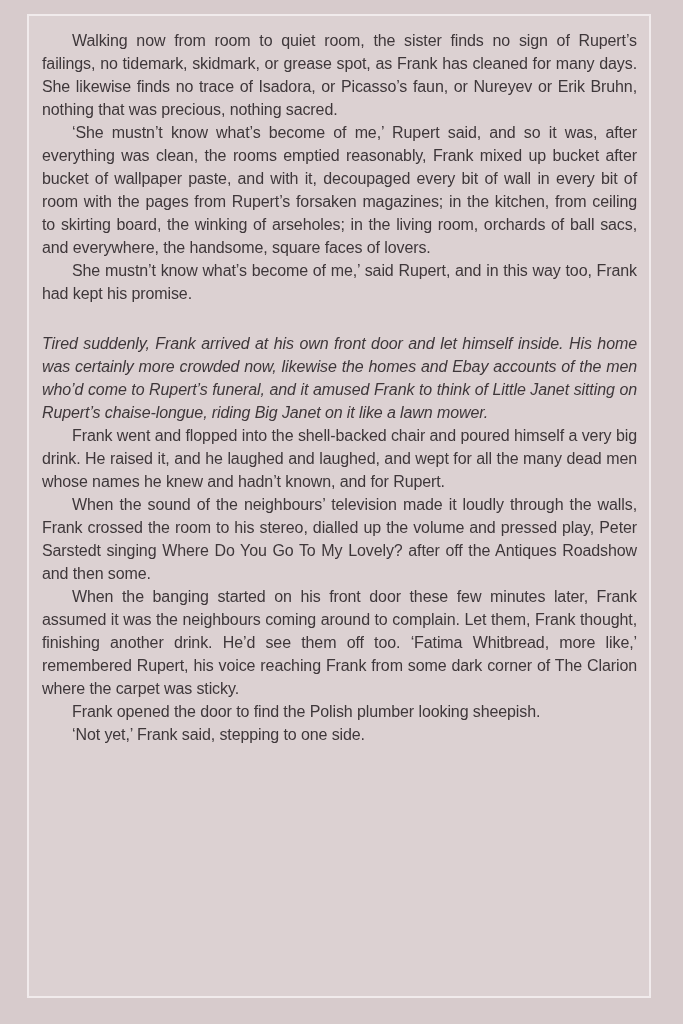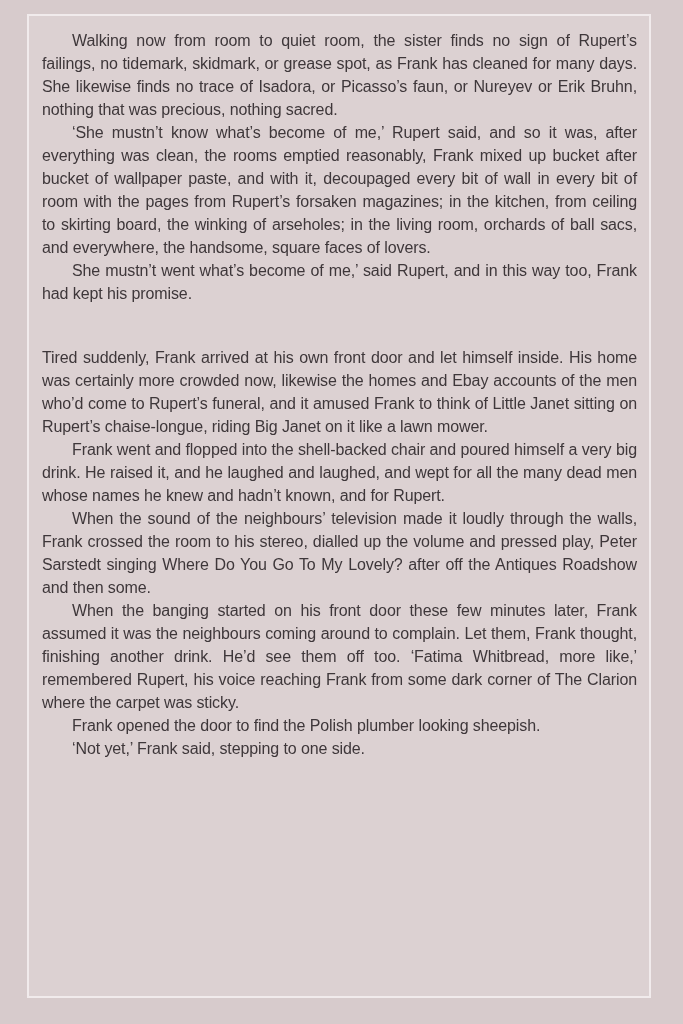--- a/index.html
+++ b/index.html
@@ -33,34 +33,35 @@
     letter-spacing: -0.1px;
     text-align: justify;
   }
   .page-text p {
     margin: 0;
   }
   .page-text p.indent {
     text-indent: 30px;
   }
   .page-text p.section-break {
-    margin-top: 41px;
+    margin-top: 27px;
+    font-style: italic;
   }
   .page-text span.italic {
   }
 </style>
 </head>
 <body>
 
 <div class="canvas">
   <div class="page-frame">
     <div class="page-text">
         <p class="indent"><span>Walking now from room to quiet room, the sister finds no sign of Rupert’s failings, no tidemark, skidmark, or grease spot, as Frank has cleaned for many days.  She likewise finds no trace of Isadora, or Picasso’s faun, or Nureyev or Erik Bruhn, nothing that was precious, nothing sacred.</span></p>
         <p class="indent"><span>‘She mustn’t know what’s become of me,’ Rupert said, and so it was, after everything was clean, the rooms emptied reasonably, Frank mixed up bucket after bucket of wallpaper paste, and with it, decoupaged every bit of wall in every bit of room with the pages from Rupert’s forsaken magazines; in the kitchen, from ceiling to skirting board, the winking of arseholes; in the living room, orchards of ball sacs, and everywhere, the handsome, square faces of lovers.</span></p>
-        <p class="indent"><span>She mustn’t went what’s become of me,’ said Rupert, and in this way too, Frank had kept his promise.</span></p>
+        <p class="indent"><span>She mustn’t know what’s become of me,’ said Rupert, and in this way too, Frank had kept his promise.</span></p>
         <p class=" section-break"><span>Tired suddenly, Frank arrived at his own front door and let himself inside. His home was certainly more crowded now, likewise the homes and Ebay accounts of the men who’d come to Rupert’s funeral, and it amused Frank to think of Little Janet sitting on Rupert’s chaise-longue, riding Big Janet on it like a lawn mower.</span></p>
         <p class="indent"><span>Frank went and flopped into the shell-backed chair and poured himself a very big drink. He raised it, and he laughed and laughed, and wept for all the many dead men whose names he knew and hadn’t known, and for Rupert.</span></p>
         <p class="indent"><span>When the sound of the neighbours’ television made it loudly through the walls, Frank crossed the room to his stereo, dialled up the volume and pressed play, Peter Sarstedt singing </span><span class="italic">Where Do You Go To My Lovely?</span><span> after off the </span><span class="italic">Antiques Roadshow</span><span> and then some.</span></p>
         <p class="indent"><span>When the banging started on his front door these few minutes later, Frank assumed it was the neighbours coming around to complain. Let them, Frank thought, finishing another drink.  He’d see them off too.  ‘Fatima Whitbread, more like,’ remembered Rupert, his voice reaching Frank from some dark corner of The Clarion where the carpet was sticky.</span></p>
         <p class="indent"><span>Frank opened the door to find the Polish plumber looking sheepish.</span></p>
         <p class="indent"><span>‘Not yet,’ Frank said, stepping to one side.</span></p>
       </div>
   </div>
 </div>
 

